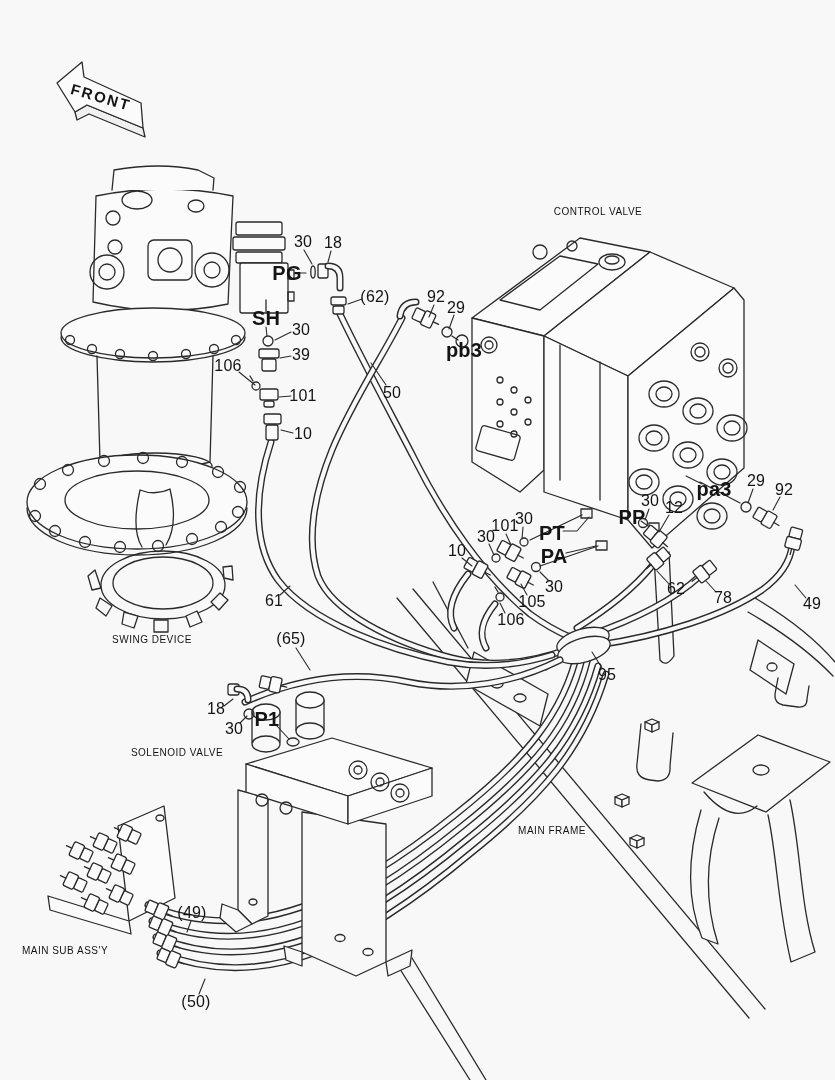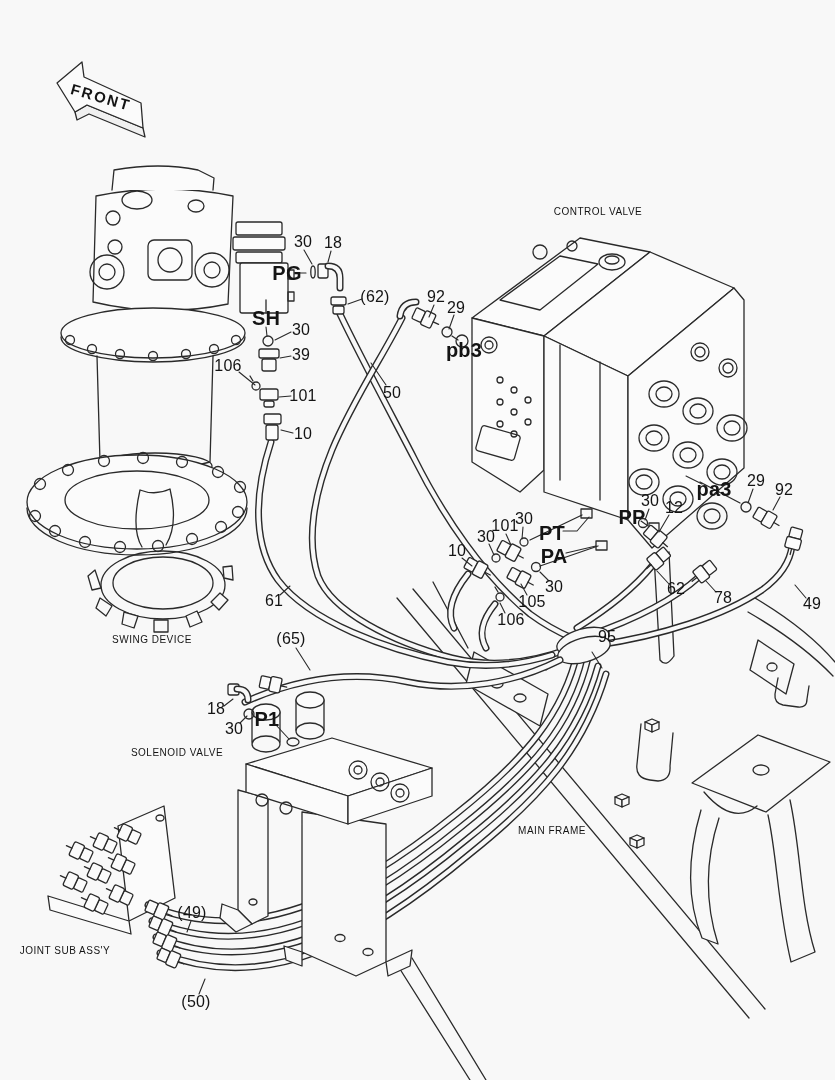--- a/index.html
+++ b/index.html
@@ -359,21 +359,21 @@
     </g>
   </g>
 </svg>
 
 <div class="lbl front" style="left:101px;top:97px">FRONT</div>
 
 <div class="lbl comp" style="left:598px;top:212px">CONTROL VALVE</div>
 <div class="lbl comp" style="left:152px;top:640px">SWING DEVICE</div>
 <div class="lbl comp" style="left:177px;top:753px">SOLENOID VALVE</div>
 <div class="lbl comp" style="left:552px;top:831px">MAIN FRAME</div>
-<div class="lbl comp" style="left:65px;top:951px">JOINT SUB ASS'Y</div>
+<div class="lbl comp" style="left:65px;top:951px">MAIN SUB ASS'Y</div>
 
 <div class="lbl b" style="left:287px;top:273px">PG</div>
 <div class="lbl b" style="left:266px;top:318px">SH</div>
 <div class="lbl b" style="left:464px;top:350px">pb3</div>
 <div class="lbl b" style="left:714px;top:489px">pa3</div>
 <div class="lbl b" style="left:552px;top:533px">PT</div>
 <div class="lbl b" style="left:554px;top:556px">PA</div>
 <div class="lbl b" style="left:632px;top:517px">PP</div>
 <div class="lbl b" style="left:267px;top:719px">P1</div>
 
@@ -396,20 +396,20 @@
 <div class="lbl" style="left:524px;top:519px">30</div>
 <div class="lbl" style="left:486px;top:537px">30</div>
 <div class="lbl" style="left:457px;top:551px">10</div>
 <div class="lbl" style="left:554px;top:587px">30</div>
 <div class="lbl" style="left:532px;top:602px">105</div>
 <div class="lbl" style="left:511px;top:620px">106</div>
 <div class="lbl" style="left:274px;top:601px">61</div>
 <div class="lbl" style="left:676px;top:589px">62</div>
 <div class="lbl" style="left:723px;top:598px">78</div>
 <div class="lbl" style="left:812px;top:604px">49</div>
-<div class="lbl" style="left:607px;top:637px">95</div>
+<div class="lbl" style="left:607px;top:675px">95</div>
 <div class="lbl" style="left:291px;top:639px">(65)</div>
 <div class="lbl" style="left:216px;top:709px">18</div>
 <div class="lbl" style="left:234px;top:729px">30</div>
 <div class="lbl" style="left:192px;top:913px">(49)</div>
 <div class="lbl" style="left:196px;top:1002px">(50)</div>
 
 </div>
 
 </body></html>

